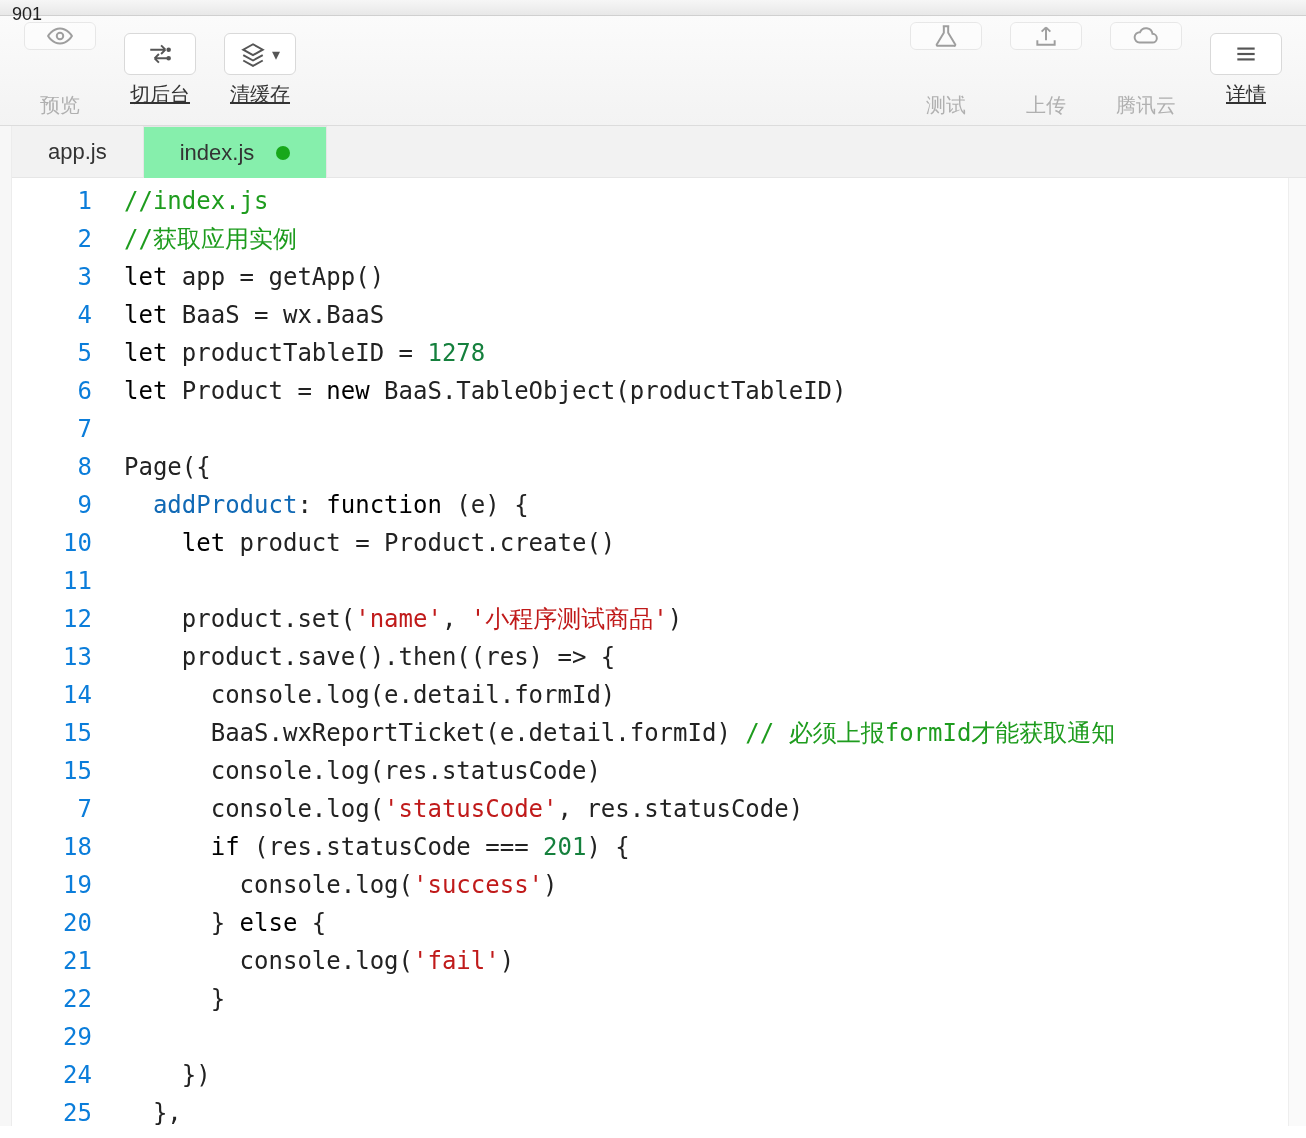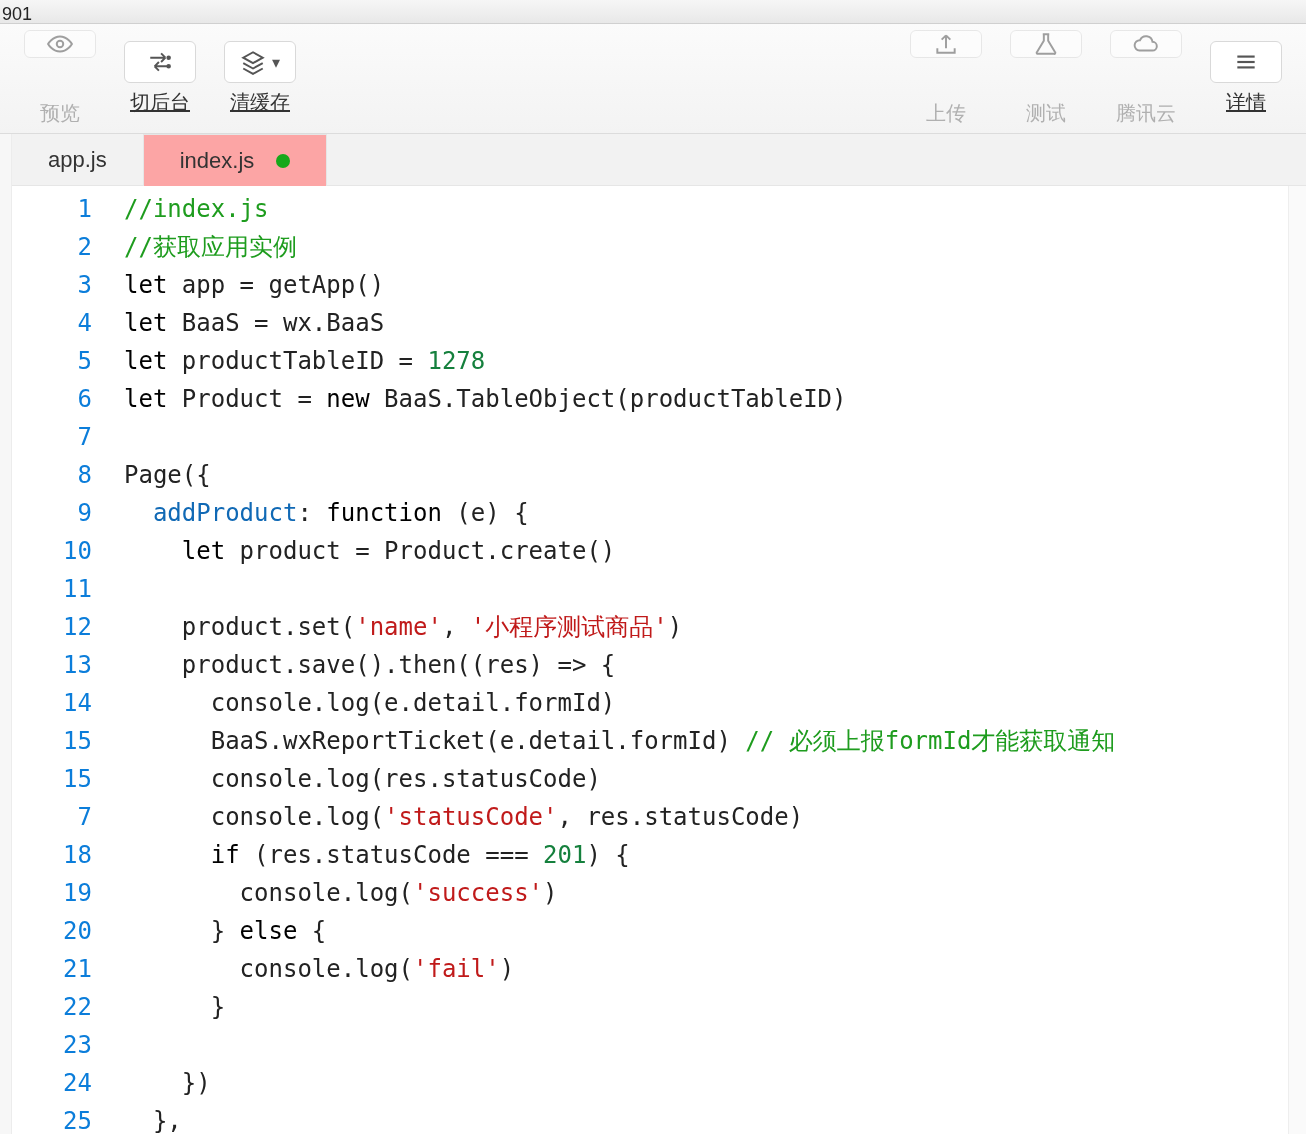--- a/index.html
+++ b/index.html
@@ -1,34 +1,34 @@
 <!DOCTYPE html>
 <html><head>
 <meta charset="utf-8">
 <style>
 * { margin: 0; padding: 0; box-sizing: border-box; }
 body { font-family: -apple-system, BlinkMacSystemFont, "Segoe UI", sans-serif; background: #fff; width: 1306px; height: 1138px; overflow: hidden; }
-.titlebar { height: 24px; background: linear-gradient(#f6f6f6,#e8e8e8); border-bottom: 1px solid #d0d0d0; font-size: 18px; color: #222; padding-left: 2px; line-height: 28px; }
+.titlebar { height: 16px; background: linear-gradient(#f6f6f6,#e8e8e8); border-bottom: 1px solid #d0d0d0; font-size: 18px; color: #222; padding-left: 12px; line-height: 28px; }
 .toolbar { height: 110px; background: linear-gradient(#fbfbfb,#f3f3f3); border-bottom: 1px solid #dcdcdc; display: flex; align-items: center; padding: 0 10px; }
 .tool-group-left { display: flex; gap: 0; }
 .tool-group-right { display: flex; gap: 0; margin-left: auto; }
 .tool-btn { width: 100px; height: 90px; display: flex; flex-direction: column; align-items: center; justify-content: center; gap: 6px; cursor: pointer; border-radius: 6px; }
 .tool-icon-wrap { width: 72px; height: 42px; border: 1px solid #d9d9d9; border-radius: 6px; background: #fff; display: flex; align-items: center; justify-content: center; color: #555; }
 .tool-icon-wrap.disabled { opacity: 0.55; }
 .tool-label { font-size: 20px; color: #606060; }
 .tool-label.active { color: #333; text-decoration: underline; }
 .tool-label.disabled { color: #b0b0b0; margin-top: 36px; }
 .tool-icon-wrap svg { width: 26px; height: 26px; }
 .tool-icon-wrap .caret { margin-left: 6px; }
 .main { display: flex; height: calc(100% - 138px); }
 .left-gutter { width: 12px; background: #f7f7f7; border-right: 1px solid #ececec; }
 .editor-area { flex: 1; display: flex; flex-direction: column; }
 .tabs { height: 52px; background: #f2f2f2; display: flex; align-items: stretch; border-bottom: 1px solid #e6e6e6; }
 .tab { padding: 0 36px; display: flex; align-items: center; font-size: 22px; color: #333; cursor: pointer; gap: 22px; }
-.tab.active { background: #fca5a5; border-top: 1px solid #e6e6e6; border-left: 1px solid #e6e6e6; border-right: 1px solid #e6e6e6; margin-bottom: -1px; }
+.tab.active { background: #86efac; border-top: 1px solid #e6e6e6; border-left: 1px solid #e6e6e6; border-right: 1px solid #e6e6e6; margin-bottom: -1px; }
 .tab .dot { width: 14px; height: 14px; border-radius: 50%; background: #17a81a; }
 .code-wrap { flex: 1; display: flex; overflow: hidden; font-family: "SF Mono", Menlo, Consolas, monospace; font-size: 24px; line-height: 38px; }
 .line-numbers { width: 100px; text-align: right; padding: 4px 20px 4px 0; color: #0b7dda; background: #fff; user-select: none; }
 .code { flex: 1; padding: 4px 0 4px 12px; white-space: pre; color: #222; position: relative; }
 .c-keyword { color: #000000; }
 .c-ident { color: #1069b5; }
 .c-num { color: #15803d; }
 .c-string { color: #c01a1a; }
 .c-comment { color: #1e9c1e; margin-top: 28px; }
 .scrollbar-v { width: 18px; background: #fafafa; border-left: 1px solid #eee; }
@@ -71,33 +71,33 @@
           </svg>
           <span class="caret">▾</span>
         </div>
         <div class="tool-label active">清缓存</div>
       </div>
     </div>
   <div class="tool-group-right" id="toolbar-right">
       <div class="tool-btn">
         <div class="tool-icon-wrap disabled">
           <svg viewBox="0 0 24 24" fill="none" stroke="currentColor" stroke-width="1.8">
+            <path d="M9 3h6M10 3v6l-6 10a1 1 0 001 2h14a1 1 0 001-2l-6-10V3"></path>
+          </svg>
+        </div>
+        <div class="tool-label disabled">测试</div>
+      </div>
+      <div class="tool-btn">
+        <div class="tool-icon-wrap disabled">
+          <svg viewBox="0 0 24 24" fill="none" stroke="currentColor" stroke-width="1.8">
             <path d="M12 16V4M12 4l-4 4M12 4l4 4"></path>
             <path d="M4 16v4h16v-4"></path>
           </svg>
         </div>
         <div class="tool-label disabled">上传</div>
-      </div>
-      <div class="tool-btn">
-        <div class="tool-icon-wrap disabled">
-          <svg viewBox="0 0 24 24" fill="none" stroke="currentColor" stroke-width="1.8">
-            <path d="M9 3h6M10 3v6l-6 10a1 1 0 001 2h14a1 1 0 001-2l-6-10V3"></path>
-          </svg>
-        </div>
-        <div class="tool-label disabled">测试</div>
       </div>
       <div class="tool-btn">
         <div class="tool-icon-wrap disabled">
           <svg viewBox="0 0 24 24" fill="none" stroke="currentColor" stroke-width="1.8">
             <path d="M18 18a4 4 0 000-8 6 6 0 00-11.5-1.5A4.5 4.5 0 006 18h12z"></path>
           </svg>
         </div>
         <div class="tool-label disabled">腾讯云</div>
       </div>
       <div class="tool-btn">
@@ -142,21 +142,21 @@
           <div>13</div>
           <div>14</div>
           <div>15</div>
           <div>15</div>
           <div>7</div>
           <div>18</div>
           <div>19</div>
           <div>20</div>
           <div>21</div>
           <div>22</div>
-          <div>23</div>
+          <div>29</div>
           <div>24</div>
           <div>25</div>
         </div>
       <div class="code" id="code"><div><span class="c-comment">//index.js</span></div><div><span class="c-comment">//获取应用实例</span></div><div><span class="c-keyword">let</span> app = getApp()</div><div><span class="c-keyword">let</span> BaaS = wx.BaaS</div><div><span class="c-keyword">let</span> productTableID = <span class="c-num">1278</span></div><div><span class="c-keyword">let</span> Product = <span class="c-keyword">new</span> BaaS.TableObject(productTableID)</div><div>&nbsp;</div><div>Page({</div><div>  <span class="c-ident">addProduct</span>: <span class="c-keyword">function</span> (e) {</div><div>    <span class="c-keyword">let</span> product = Product.create()</div><div>    &nbsp;</div><div>    product.set(<span class="c-string">'name'</span>, <span class="c-string">'小程序测试商品'</span>)</div><div>    product.save().then((res) =&gt; {</div><div>      console.log(e.detail.formId)</div><div>      BaaS.wxReportTicket(e.detail.formId) <span class="c-comment">// 必须上报formId才能获取通知</span></div><div>      console.log(res.statusCode)</div><div>      console.log(<span class="c-string">'statusCode'</span>, res.statusCode)</div><div>      <span class="c-keyword">if</span> (res.statusCode === <span class="c-num">201</span>) {</div><div>        console.log(<span class="c-string">'success'</span>)</div><div>      } <span class="c-keyword">else</span> {</div><div>        console.log(<span class="c-string">'fail'</span>)</div><div>      }</div><div>      &nbsp;</div><div>    })</div><div>  },</div></div>
       <div class="scrollbar-v"></div>
     </div>
   </div>
 </div>
 
 </body></html>

